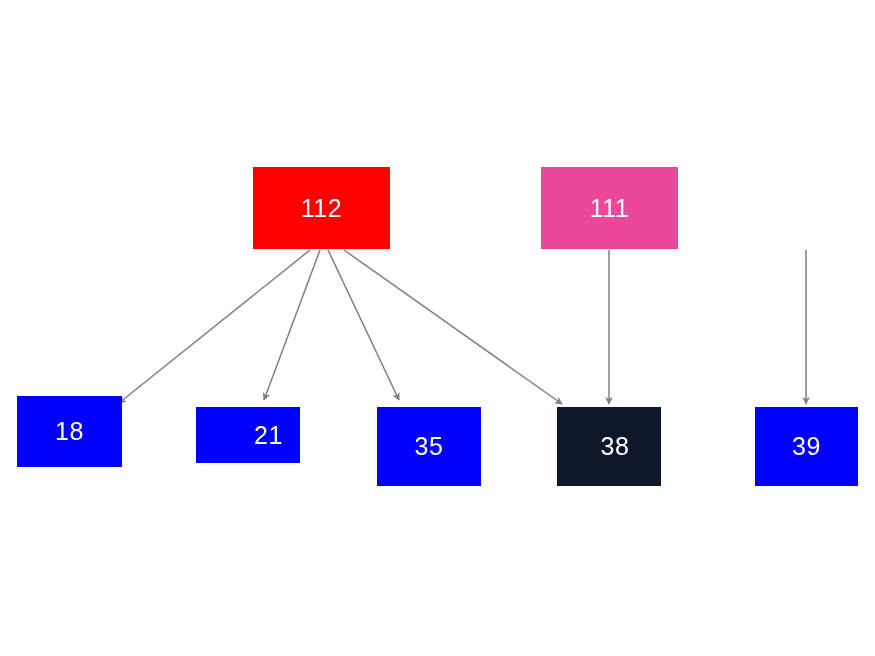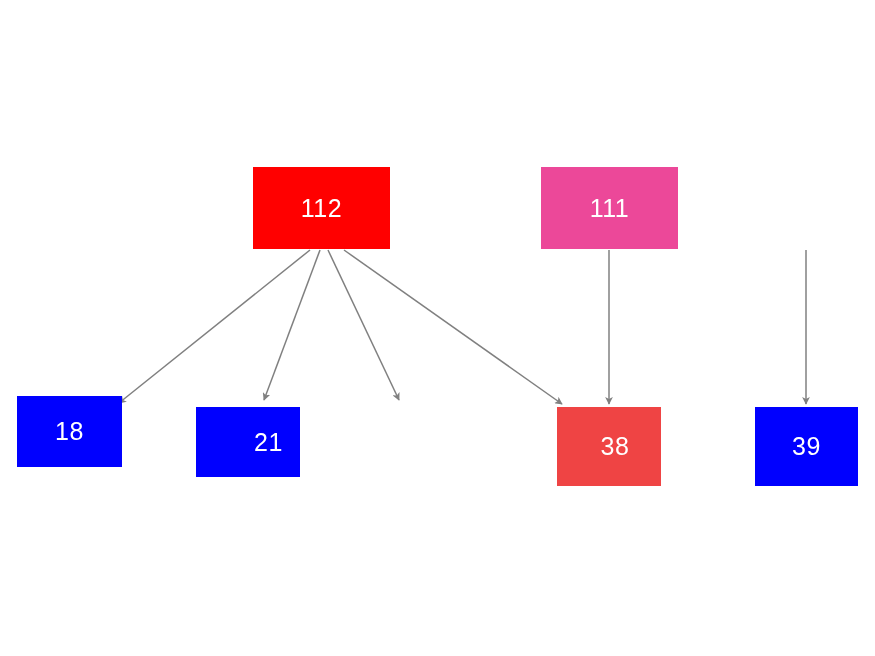--- a/index.html
+++ b/index.html
@@ -72,26 +72,29 @@
 
   <div class="node" style="left: 541px; top: 167px; width: 137px; height: 82px; background: #ec4899; color: rgb(255, 255, 255);">
     <span class="node-label">111</span>
   </div>
 
 
   <div class="node" style="left: 17px; top: 396px; width: 105px; height: 71px; background: rgb(0, 0, 255); color: rgb(255, 255, 255);">
     <span class="node-label">18</span>
   </div>
 
-  <div class="node" style="left: 196px; top: 407px; width: 104px; height: 70px; background: rgb(0, 0, 255); color: rgb(255, 255, 255); padding-left: 41px;">
+  <div class="node" style="left: 196px; top: 407px; width: 104px; height: 56px; background: rgb(0, 0, 255); color: rgb(255, 255, 255); padding-left: 41px;">
     <span class="node-label">21</span>
   </div>
 
+  <div class="node" style="left: 377px; top: 407px; width: 104px; height: 79px; background: rgb(0, 0, 255); color: rgb(255, 255, 255);">
+    <span class="node-label">35</span>
+  </div>
 
-  <div class="node" style="left: 557px; top: 407px; width: 104px; height: 79px; background: #ef4444; color: rgb(255, 255, 255); padding-left: 12px;">
+  <div class="node" style="left: 557px; top: 407px; width: 104px; height: 79px; background: #0f172a; color: rgb(255, 255, 255); padding-left: 12px;">
     <span class="node-label">38</span>
   </div>
 
   <div class="node" style="left: 755px; top: 407px; width: 103px; height: 79px; background: rgb(0, 0, 255); color: rgb(255, 255, 255); justify-content: center;">
     <span class="node-label">39</span>
   </div>
 
 </div>
 
 </body></html>

